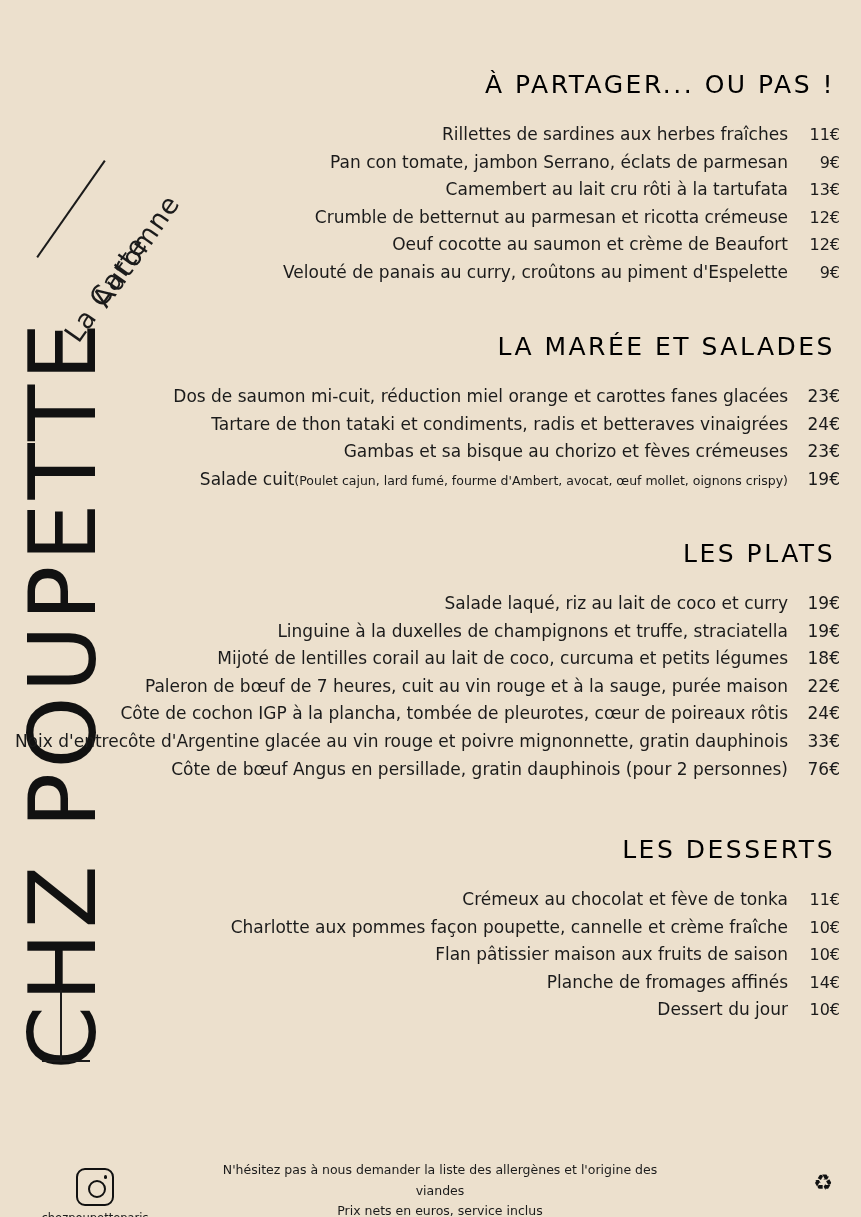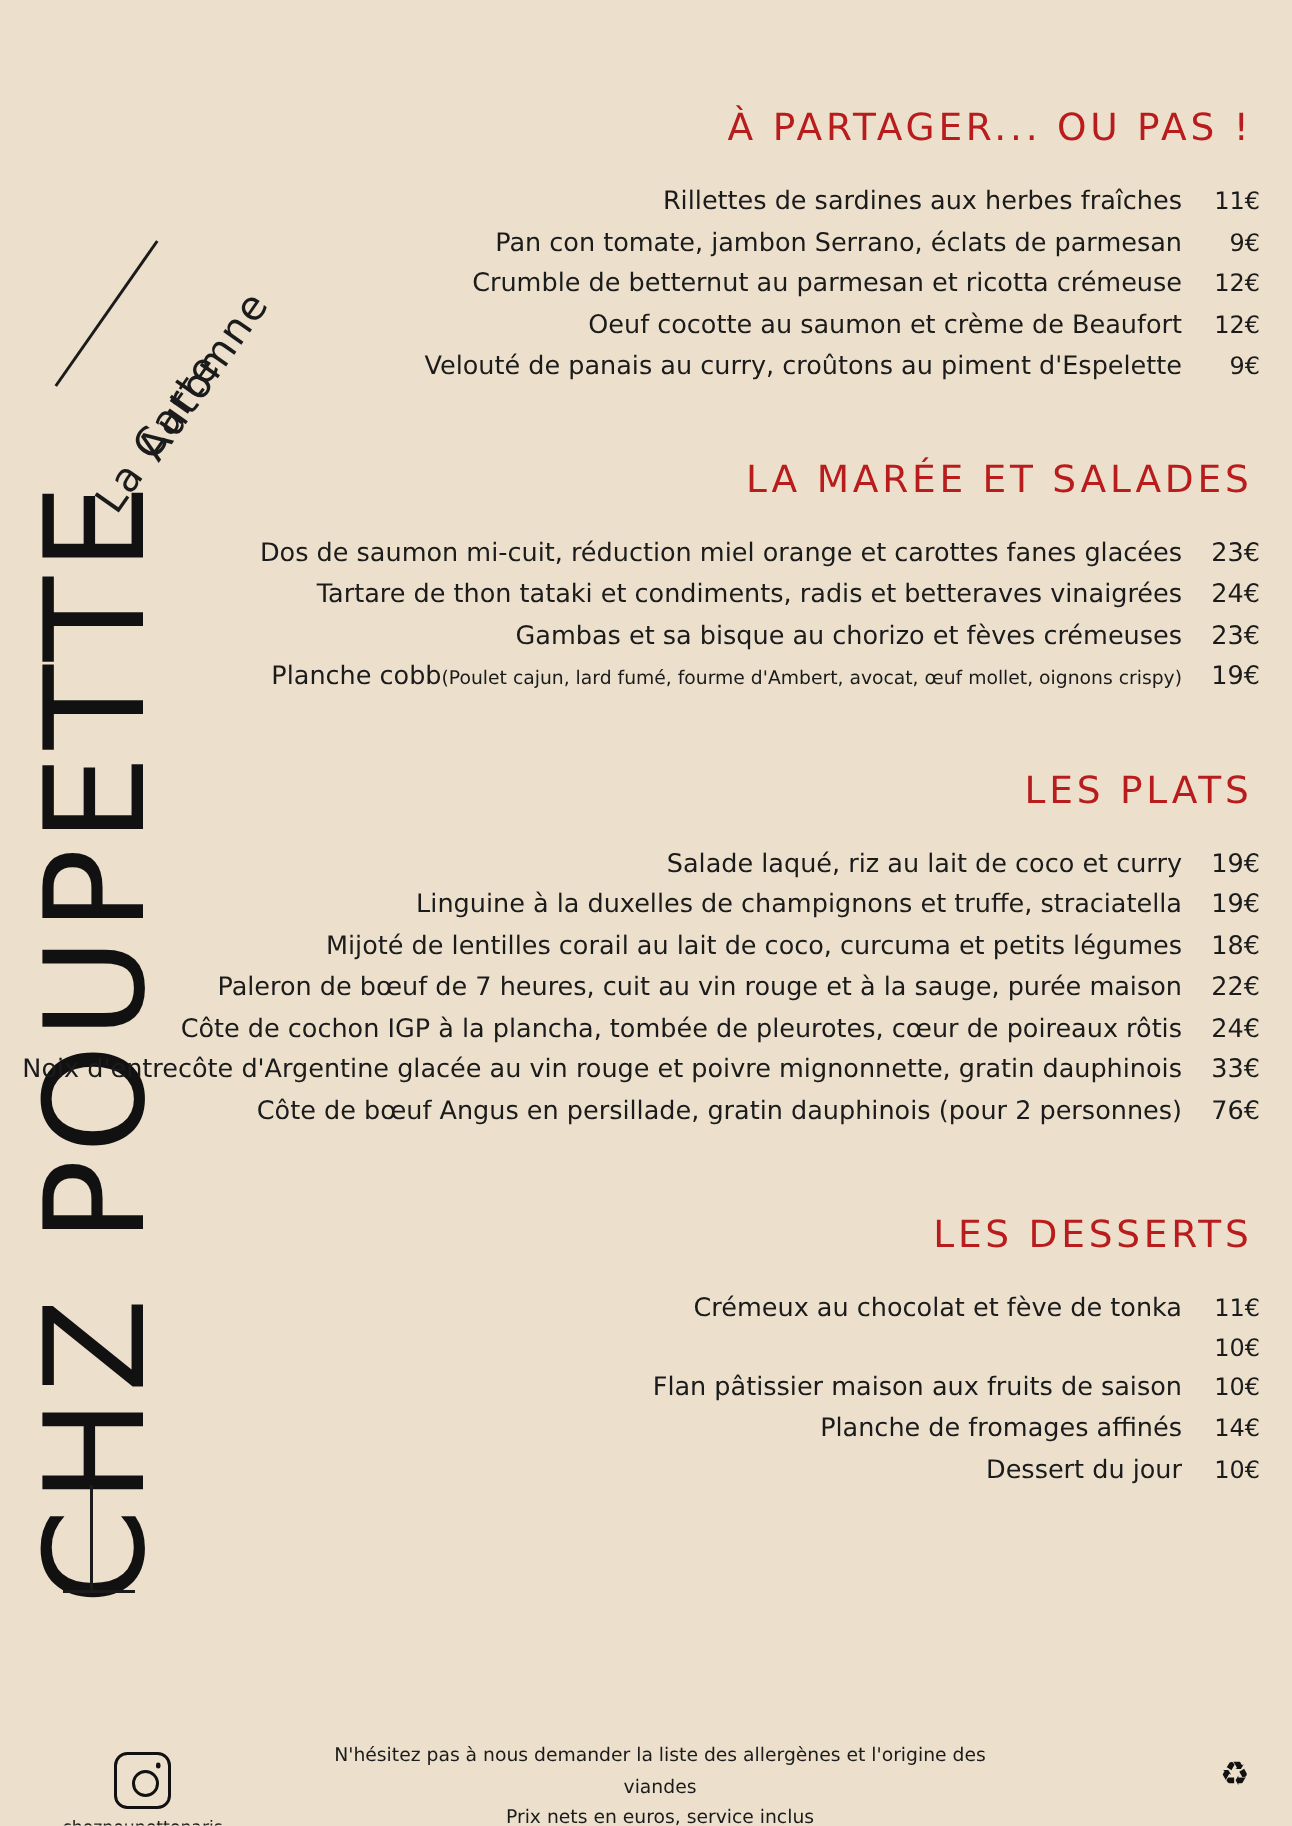--- a/index.html
+++ b/index.html
@@ -103,21 +103,21 @@
     width: 700px;
   }
   .section {
     margin-bottom: 28px;
   }
   .section-title {
     text-align: right;
     font-family: "DejaVu Sans", sans-serif;
     font-size: 25px;
     letter-spacing: 2.5px;
-    color: #b91c1c;
+    color: #000000;
     margin: 0 5px 22px 0;
     font-weight: 400;
   }
   .items {
     margin: 0;
     padding: 0;
     list-style: none;
   }
   .item {
     display: flex;
@@ -241,20 +241,24 @@
       <ul class="items">
         <li class="item">
           <span class="item-name">Rillettes de sardines aux herbes fraîches</span>
           <span class="item-price">11€</span>
         </li>
         <li class="item">
           <span class="item-name">Pan con tomate, jambon Serrano, éclats de parmesan</span>
           <span class="item-price">9€</span>
         </li>
         <li class="item">
+          <span class="item-name">Camembert au lait cru rôti à la tartufata</span>
+          <span class="item-price">13€</span>
+        </li>
+        <li class="item">
           <span class="item-name">Crumble de betternut au parmesan et ricotta crémeuse</span>
           <span class="item-price">12€</span>
         </li>
         <li class="item">
           <span class="item-name">Oeuf cocotte au saumon et crème de Beaufort</span>
           <span class="item-price">12€</span>
         </li>
         <li class="item">
           <span class="item-name">Velouté de panais au curry, croûtons au piment d'Espelette</span>
           <span class="item-price">9€</span>
@@ -271,21 +275,21 @@
         </li>
         <li class="item">
           <span class="item-name">Tartare de thon tataki et condiments, radis et betteraves vinaigrées</span>
           <span class="item-price">24€</span>
         </li>
         <li class="item">
           <span class="item-name">Gambas et sa bisque au chorizo et fèves crémeuses</span>
           <span class="item-price">23€</span>
         </li>
         <li class="item">
-          <span class="item-name">Planche cobb </span>
+          <span class="item-name">Salade cuit </span>
           <span class="item-note">(Poulet cajun, lard fumé, fourme d'Ambert, avocat, œuf mollet, oignons crispy)</span>
           <span class="item-price">19€</span>
         </li>
       </ul>
     </div>
 
     <div class="section sec-plats">
       <h2 class="section-title">LES PLATS</h2>
       <ul class="items">
         <li class="item">
@@ -320,20 +324,21 @@
     </div>
 
     <div class="section sec-desserts">
       <h2 class="section-title">LES DESSERTS</h2>
       <ul class="items">
         <li class="item">
           <span class="item-name">Crémeux au chocolat et fève de tonka</span>
           <span class="item-price">11€</span>
         </li>
         <li class="item">
+          <span class="item-name">Charlotte aux pommes façon poupette, cannelle et crème fraîche</span>
           <span class="item-price">10€</span>
         </li>
         <li class="item">
           <span class="item-name">Flan pâtissier maison aux fruits de saison</span>
           <span class="item-price">10€</span>
         </li>
         <li class="item">
           <span class="item-name">Planche de fromages affinés</span>
           <span class="item-price">14€</span>
         </li>

